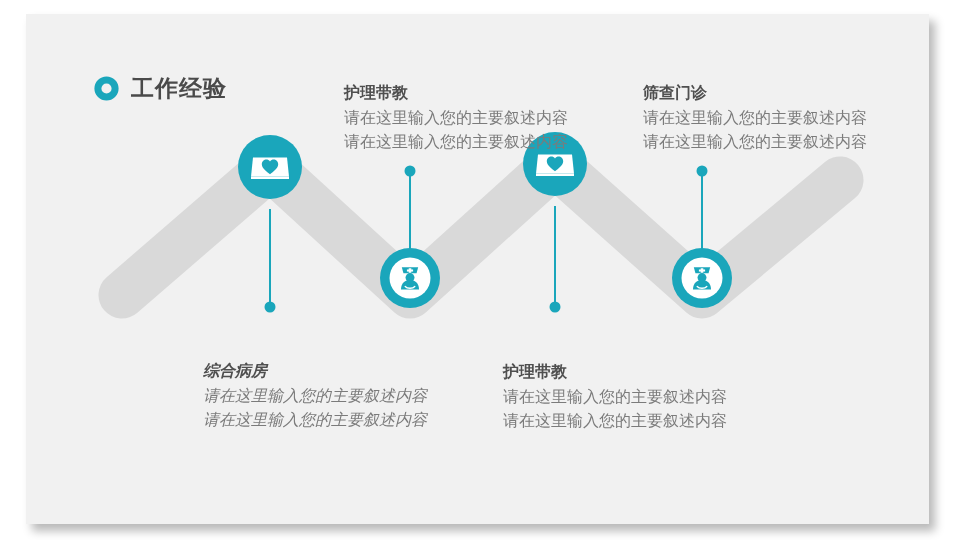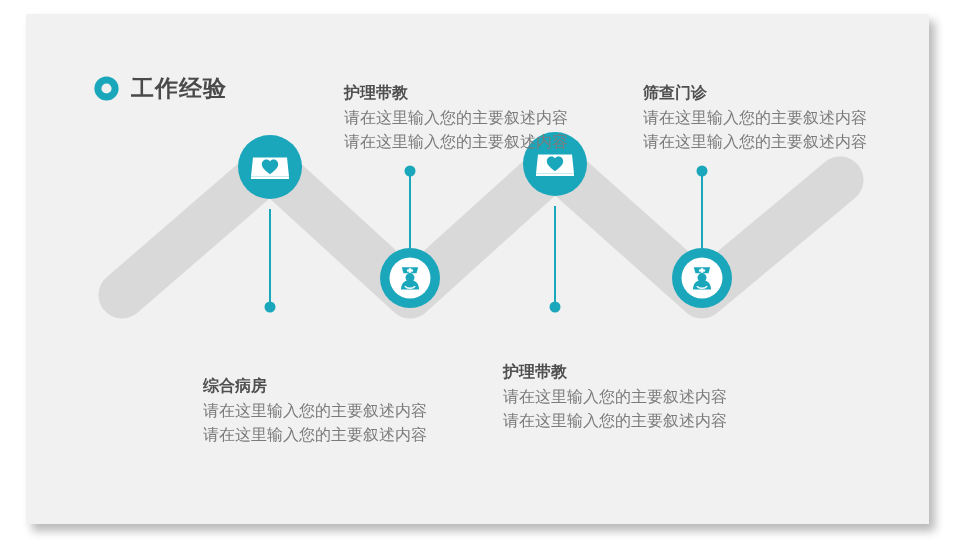--- a/index.html
+++ b/index.html
@@ -64,21 +64,21 @@
     white-space: nowrap;
     margin-bottom: 2px;
   }
   .node-line {
     font-size: 16px;
     color: #7b7b7b;
     line-height: 1.55;
     white-space: nowrap;
   }
   
-  #txt-0 { left: 177px; top: 361px; }
+  #txt-0 { left: 177px; top: 346px; font-style: italic; }
   #txt-1 { left: 318px; top: 68px; }
   #txt-2 { left: 477px; top: 347px; }
   #txt-3 { left: 617px; top: 68px; font-family: Liberation Serif, serif; }
 </style>
 </head>
 <body>
 
 <div id="slide">
 
   <svg id="ribbon-layer" viewBox="0 0 903 510" width="903" height="510">

